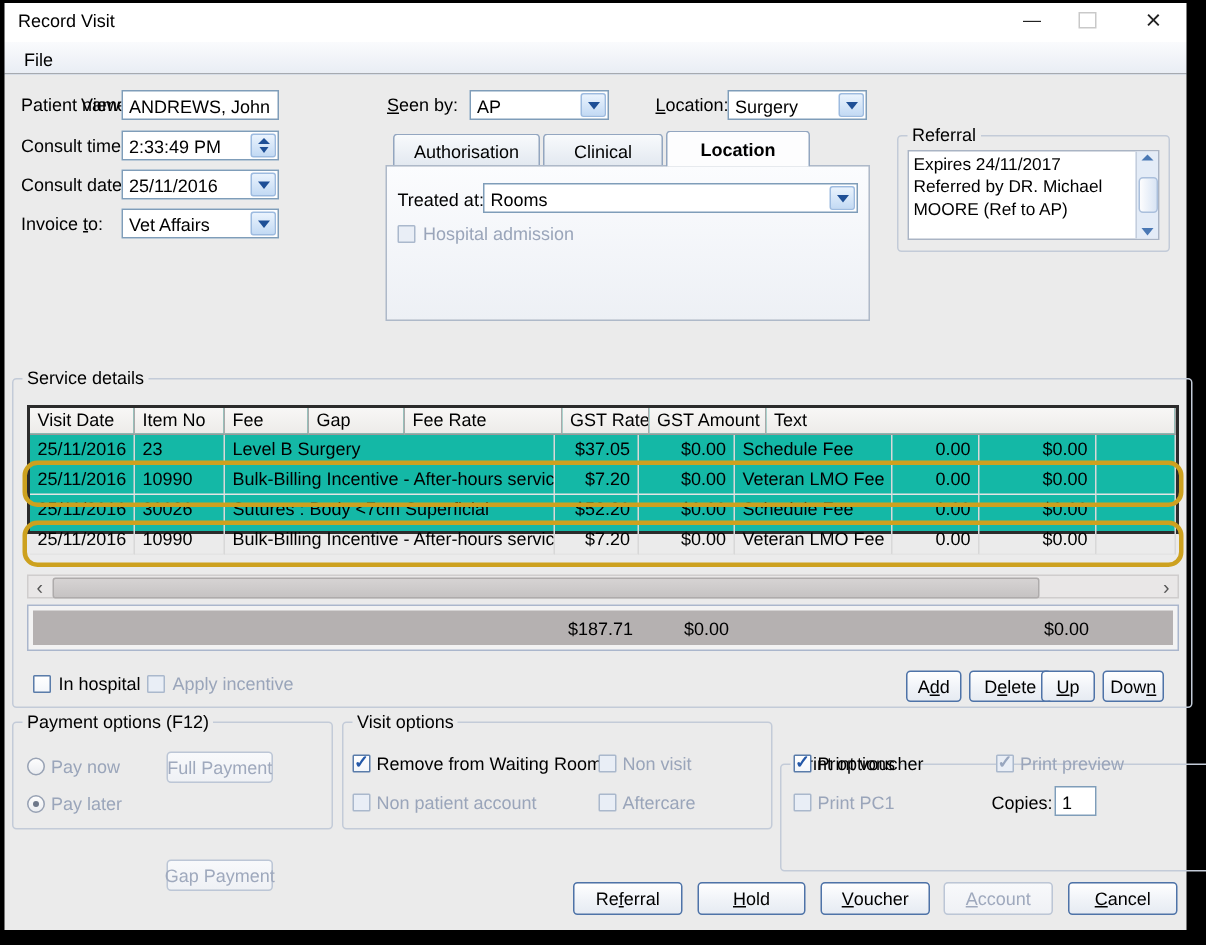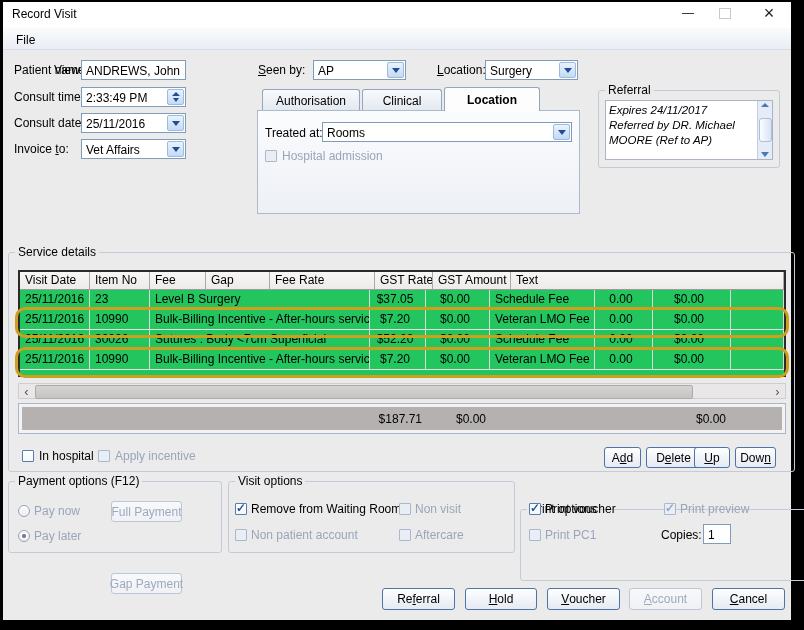--- a/index.html
+++ b/index.html
@@ -39,40 +39,40 @@
 
   
   .btn{position:absolute;box-sizing:border-box;display:flex;align-items:center;justify-content:center;font-size:12px;background:linear-gradient(#ffffff,#f0f3f8 55%,#e6ebf2);border:1px solid #4e73a8;border-radius:3px;color:#000;white-space:nowrap;}
   .btn.disbtn{border-color:#bcc6d6;color:#9fa9bd;background:linear-gradient(#f8f9fb,#eff1f5);}
 
   
   .panel{position:absolute;border:1px solid #c3cbd8;border-radius:3px;box-sizing:border-box;}
   .cap{position:absolute;top:-8px;left:6px;background:#ebebeb;padding:0 3px;font-size:12px;white-space:nowrap;}
 
   
-  #grid{position:absolute;left:18px;top:270px;width:768px;height:107px;background:#22c55e;border:2px solid #2b2b2b;box-sizing:border-box;}
+  #grid{position:absolute;left:18px;top:270px;width:768px;height:86px;background:#14b8a6;border:2px solid #2b2b2b;box-sizing:border-box;}
   .tr{display:flex;position:relative;}
   .th{box-sizing:border-box;height:18px;line-height:17px;padding:0 0 0 5px;background:linear-gradient(#f8f7f6,#edebe9);border-right:1px solid #a9a9a9;border-bottom:1px solid #9a9a9a;font-size:12px;white-space:nowrap;overflow:hidden;}
   .td{box-sizing:border-box;height:20px;line-height:19px;padding:0 0 0 5px;border-right:1px solid #d8d8d8;border-bottom:1px solid #e4e4e4;font-size:12px;white-space:nowrap;overflow:hidden;}
-  .td.r{text-align:center;padding:0 5px 0 0;}
+  .td.r{text-align:right;padding:0 5px 0 0;}
   .ring{position:absolute;left:-5px;right:-5px;height:25px;border:3px solid #cda11f;border-radius:10px;pointer-events:none;z-index:4;}
 
   
   #hscroll{position:absolute;left:18px;top:383px;width:768px;height:16px;background:#e9e7e7;border:1px solid #cfcdcd;box-sizing:border-box;display:flex;align-items:center;}
   .harrow{width:15px;height:14px;display:flex;align-items:center;justify-content:center;color:#555;font-size:13px;}
   #hthumb{position:absolute;left:16px;top:1px;width:656px;height:12px;background:linear-gradient(#d6d3d3,#c6c3c3);border:1px solid #aeabab;border-radius:2px;}
   .vscroll{width:15px;background:#e4ecf7;border-left:1px solid #c4cedd;display:flex;flex-direction:column;align-items:center;justify-content:space-between;padding:2px 0;box-sizing:border-box;}
   .vthumb{width:11px;height:22px;background:linear-gradient(90deg,#fdfdfe,#d8e4f4);border:1px solid #aabfdc;border-radius:3px;}
 
   
   #totalsbox{position:absolute;left:18px;top:403px;width:768px;height:31px;border:1px solid #aab6cc;background:#f3f3f3;box-sizing:border-box;}
   #totalsbar{position:absolute;left:22px;top:407px;width:760px;height:23px;background:#b5b1b1;}
   .totval{position:absolute;top:410px;height:18px;line-height:18px;text-align:right;font-size:12px;}
 
-  #referral-text{font-size:11.5px;line-height:15px;padding:2px 3px;flex:1;overflow:hidden;font-style:italic;}
+  #referral-text{font-size:11.5px;line-height:15px;padding:2px 3px;flex:1;overflow:hidden;}
 </style>
 </head>
 <body>
 
 <div id="screen">
 
   <div class="abs" id="titlebar"></div>
   <div class="abs" id="menubar"></div>
   <div class="abs" id="contentbg"></div>
 

